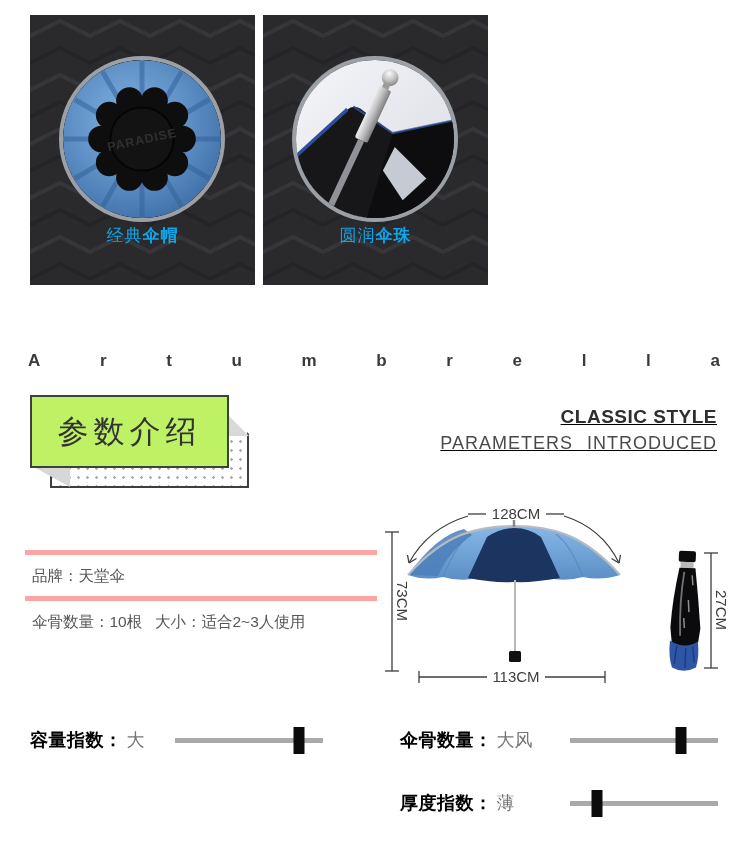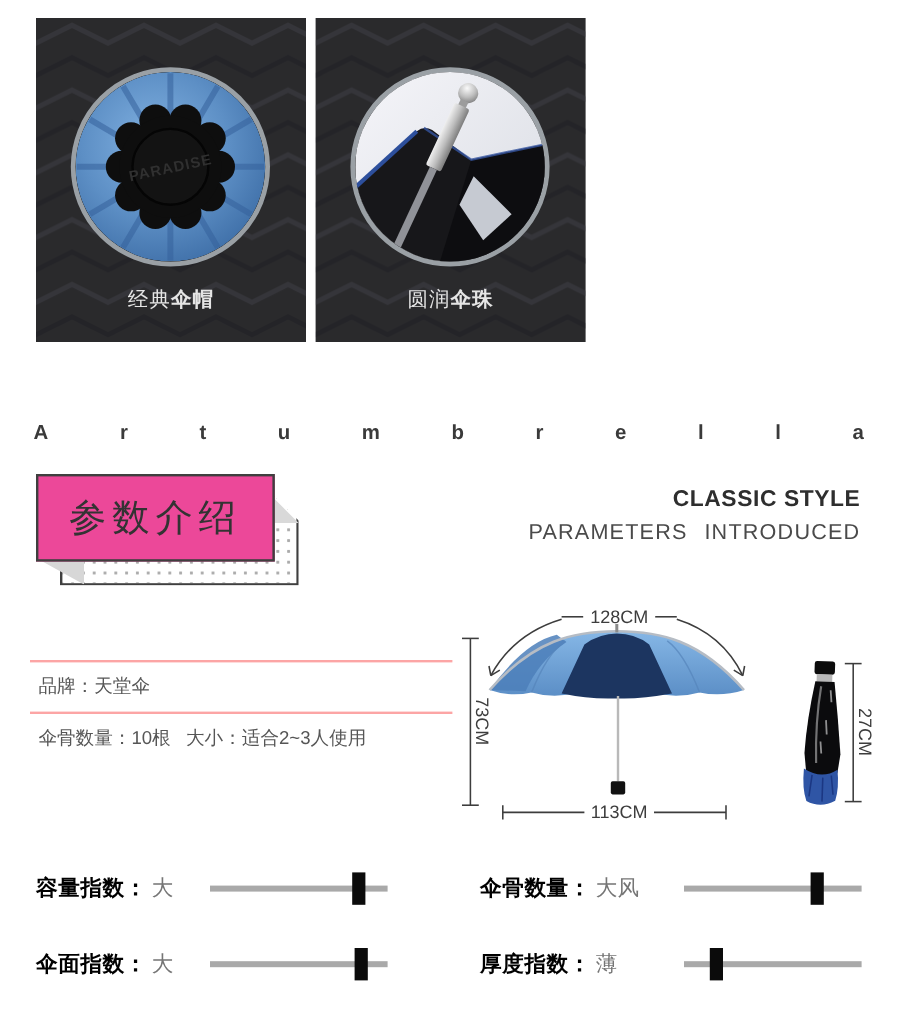--- a/index.html
+++ b/index.html
@@ -5,48 +5,48 @@
   html,body{margin:0;padding:0;background:#fff;}
   body{font-family:"Liberation Sans","DejaVu Sans",sans-serif;}
   .page{position:relative;width:750px;height:854px;background:#fff;overflow:hidden;}
 
   
   .panel{position:absolute;top:15px;width:225px;height:270px;background:#2a2a2c;overflow:hidden;}
   .panel .chev-bg{position:absolute;left:0;top:0;}
   .photo{position:absolute;left:29px;top:41px;width:158px;height:158px;border-radius:50%;
          border:4px solid #9aa0a5;overflow:hidden;background:#111;}
   .photo svg{display:block;}
-  .feat-label{position:absolute;left:0;bottom:24px;width:100%;text-align:center;color:#e5e5e5;
+  .feat-label{position:absolute;left:0;bottom:38px;width:100%;text-align:center;color:#0ea5e9;
               font-size:17px;letter-spacing:1px;}
   .feat-label .b{font-weight:700;}
 
   
   .brand{position:absolute;left:28px;top:351px;width:692px;display:flex;justify-content:space-between;
          font-size:17px;font-weight:700;color:#3a3a3a;}
 
   
   .backsheet{position:absolute;left:50px;top:412px;width:195px;height:72px;background:#fff;
              border:2px solid #3f3f3f;
              background-image:radial-gradient(circle,#ababab 1.1px,transparent 1.5px);
              background-size:9px 9px;background-position:4px 5px;
              clip-path:polygon(0 0,calc(100% - 22px) 0,100% 22px,100% 100%,0 100%);}
   .flap-tr{position:absolute;left:227px;top:414px;width:22px;height:22px;background:#d9d9d9;
            clip-path:polygon(0 0,100% 100%,0 100%);}
   .flap-bl{position:absolute;left:32px;top:466px;width:38px;height:21px;background:#d7d7d7;
            clip-path:polygon(0 0,100% 0,100% 100%);}
-  .mainsheet{position:absolute;left:30px;top:395px;width:195px;height:69px;background:#ec4899;
+  .mainsheet{position:absolute;left:30px;top:395px;width:195px;height:69px;background:#bef264;
              border:2px solid #3f3f3f;display:flex;align-items:center;justify-content:center;}
   .mainsheet .t{font-size:31px;font-weight:400;color:#333;letter-spacing:5px;}
-  .en-head{position:absolute;right:33px;top:406px;text-align:right;}
+  .en-head{position:absolute;right:33px;top:406px;text-align:right;text-decoration:underline;}
   .en-head .l1{font-size:19px;font-weight:700;color:#2e2e2e;letter-spacing:.5px;}
   .en-head .l2{font-size:18px;font-weight:400;color:#4a4a4a;letter-spacing:1px;word-spacing:8px;margin-top:5px;}
 
   
   .specs{position:absolute;left:25px;top:550px;width:352px;}
-  .spec-row{position:relative;height:41px;border-top:2px solid #fca5a5;}
+  .spec-row{position:relative;height:41px;border-top:5px solid #fca5a5;}
   .spec-row .cell{position:absolute;top:0;height:41px;line-height:41px;font-size:15.5px;color:#565656;white-space:nowrap;}
   .spec-row .c1{left:7px;}
   .spec-row .c2{left:130px;}
 
   
   .diagram{position:absolute;left:370px;top:495px;}
   svg text{font-family:"Liberation Sans","DejaVu Sans",sans-serif;}
 
   
   .slider{position:absolute;width:345px;height:32px;}
@@ -248,26 +248,20 @@
     <div class="track">
         <div class="handle" style="left: 84%;"></div>
       </div>
   </div>
   <div class="slider sl-r" style="left:400px;top:724px">
     <span class="lab">伞骨数量：</span><span class="val">大风</span>
     <div class="track">
         <div class="handle" style="left: 75%;"></div>
       </div>
   </div>
-  <div class="slider sl-l" style="left:30px;top:787px">
-    <span class="lab">伞面指数：</span><span class="val">大</span>
-    <div class="track">
-        <div class="handle" style="left: 85%;"></div>
-      </div>
-  </div>
   <div class="slider sl-r" style="left:400px;top:787px">
     <span class="lab">厚度指数：</span><span class="val">薄</span>
     <div class="track">
         <div class="handle" style="left: 18%;"></div>
       </div>
   </div>
 
 </div>
 
 </body></html>

